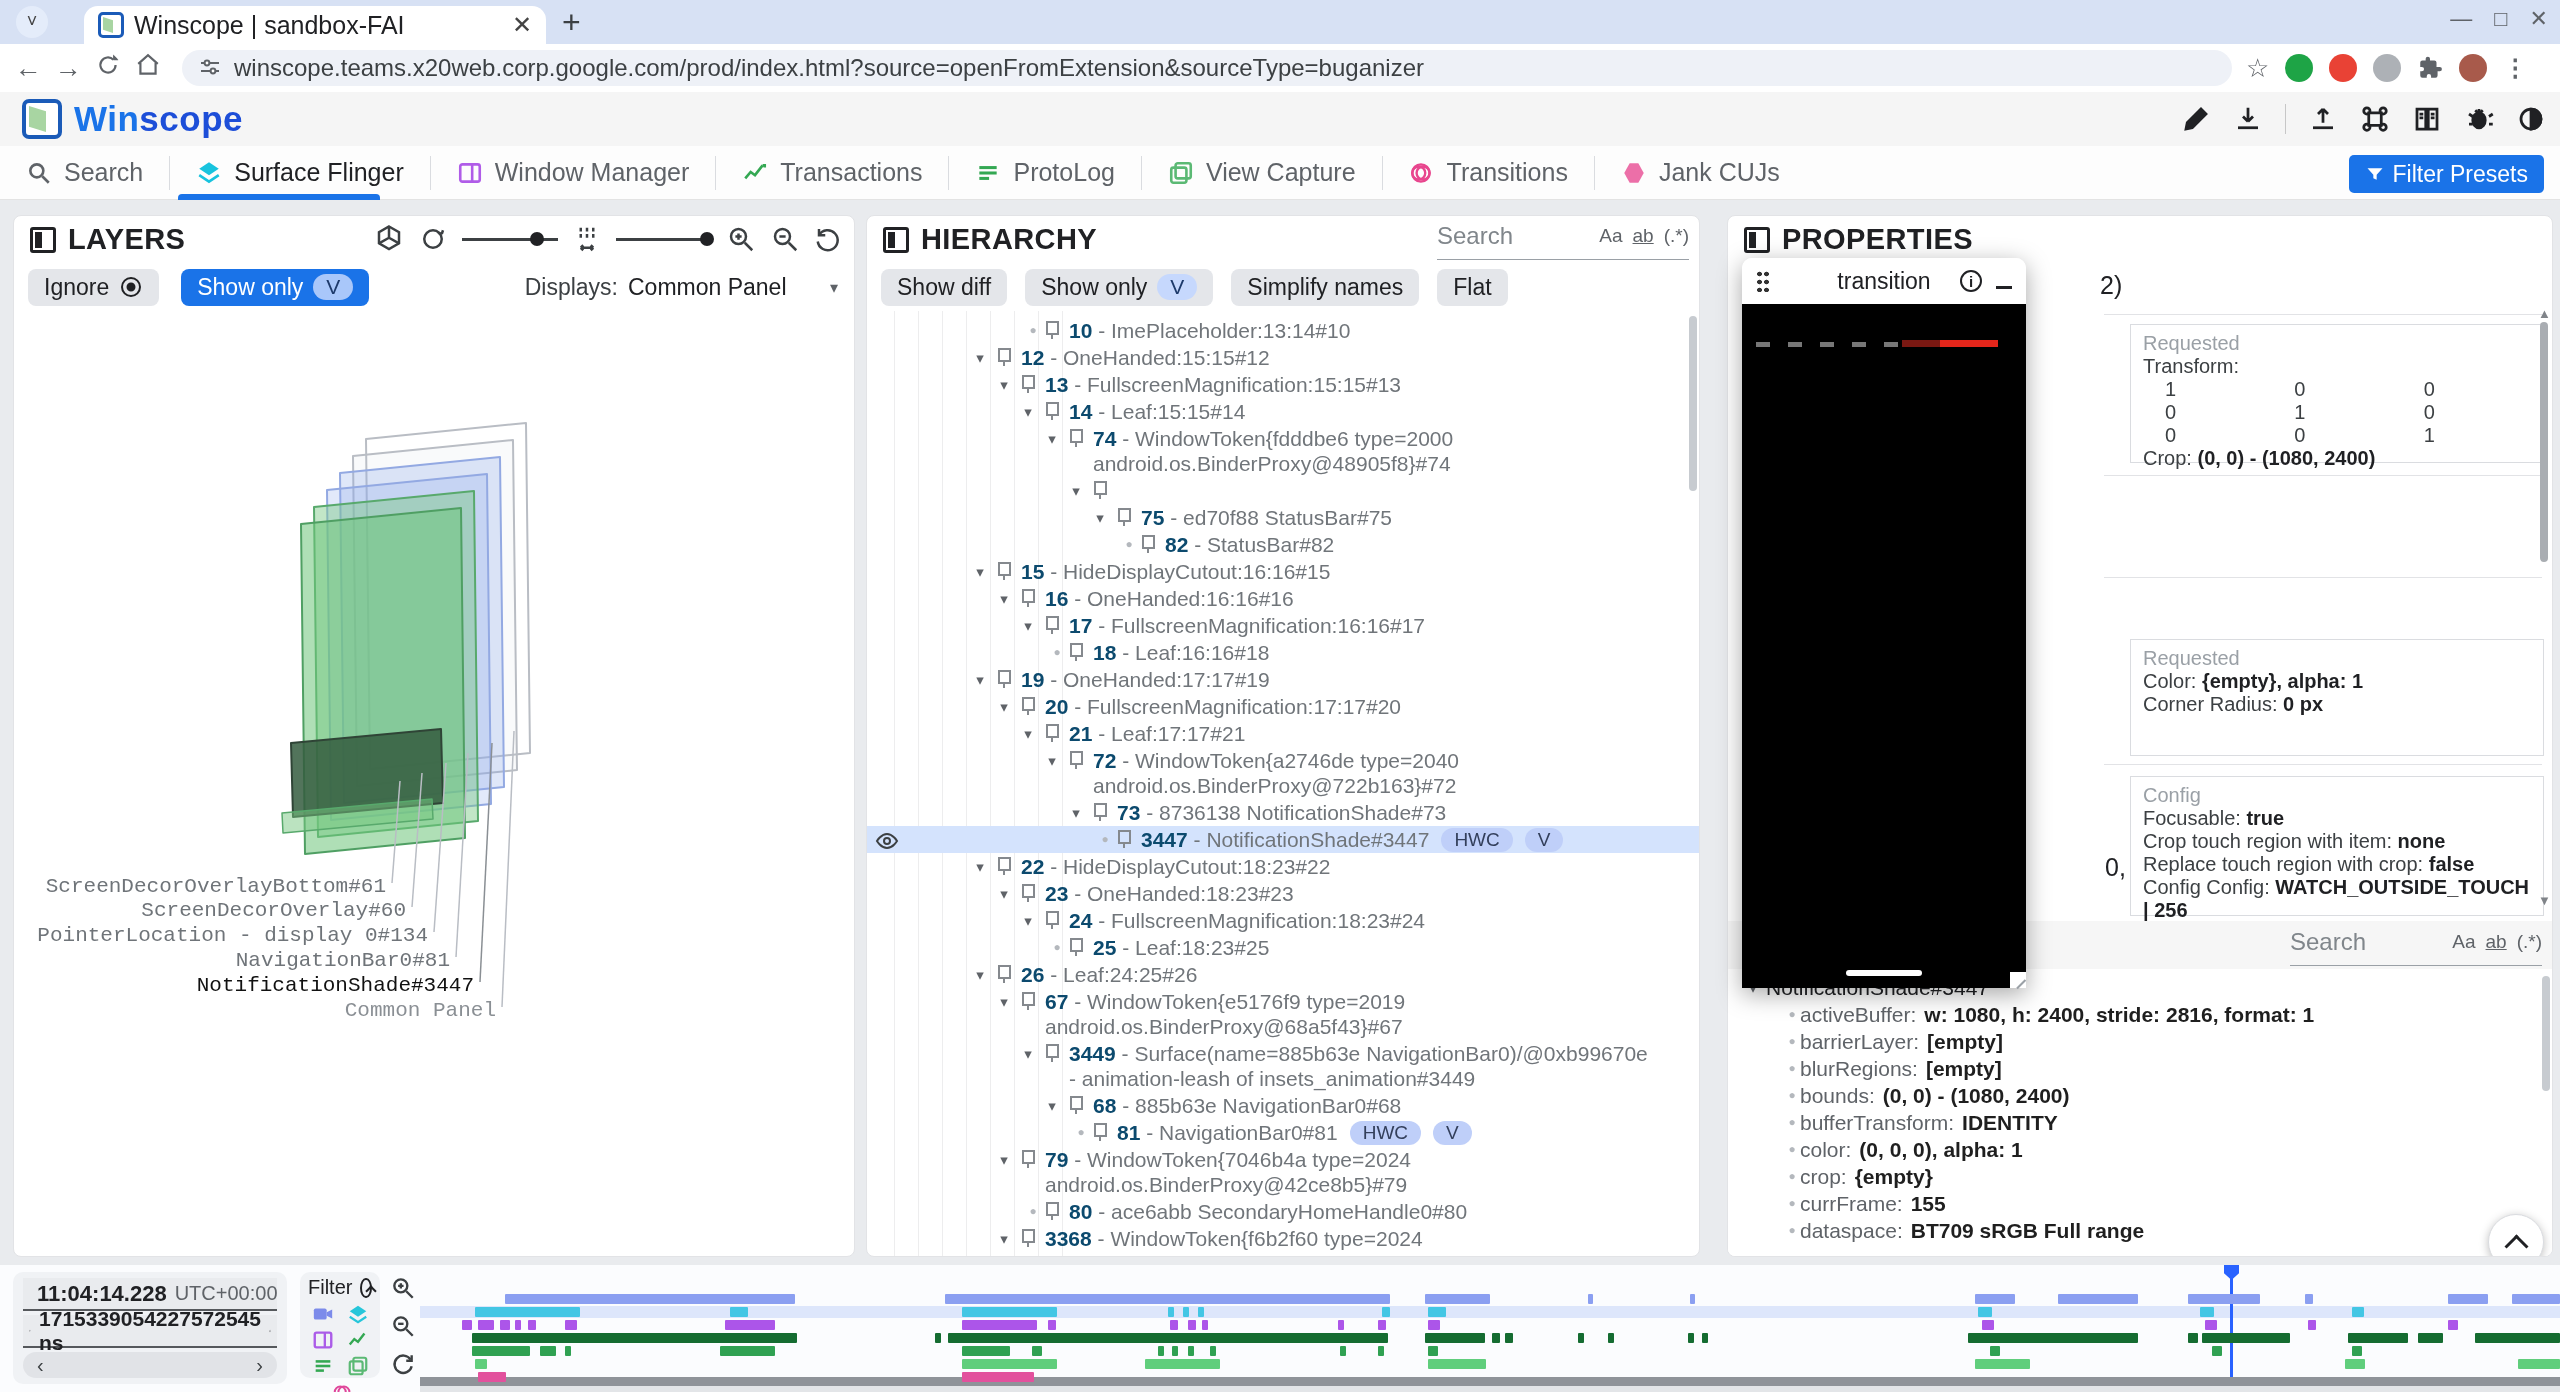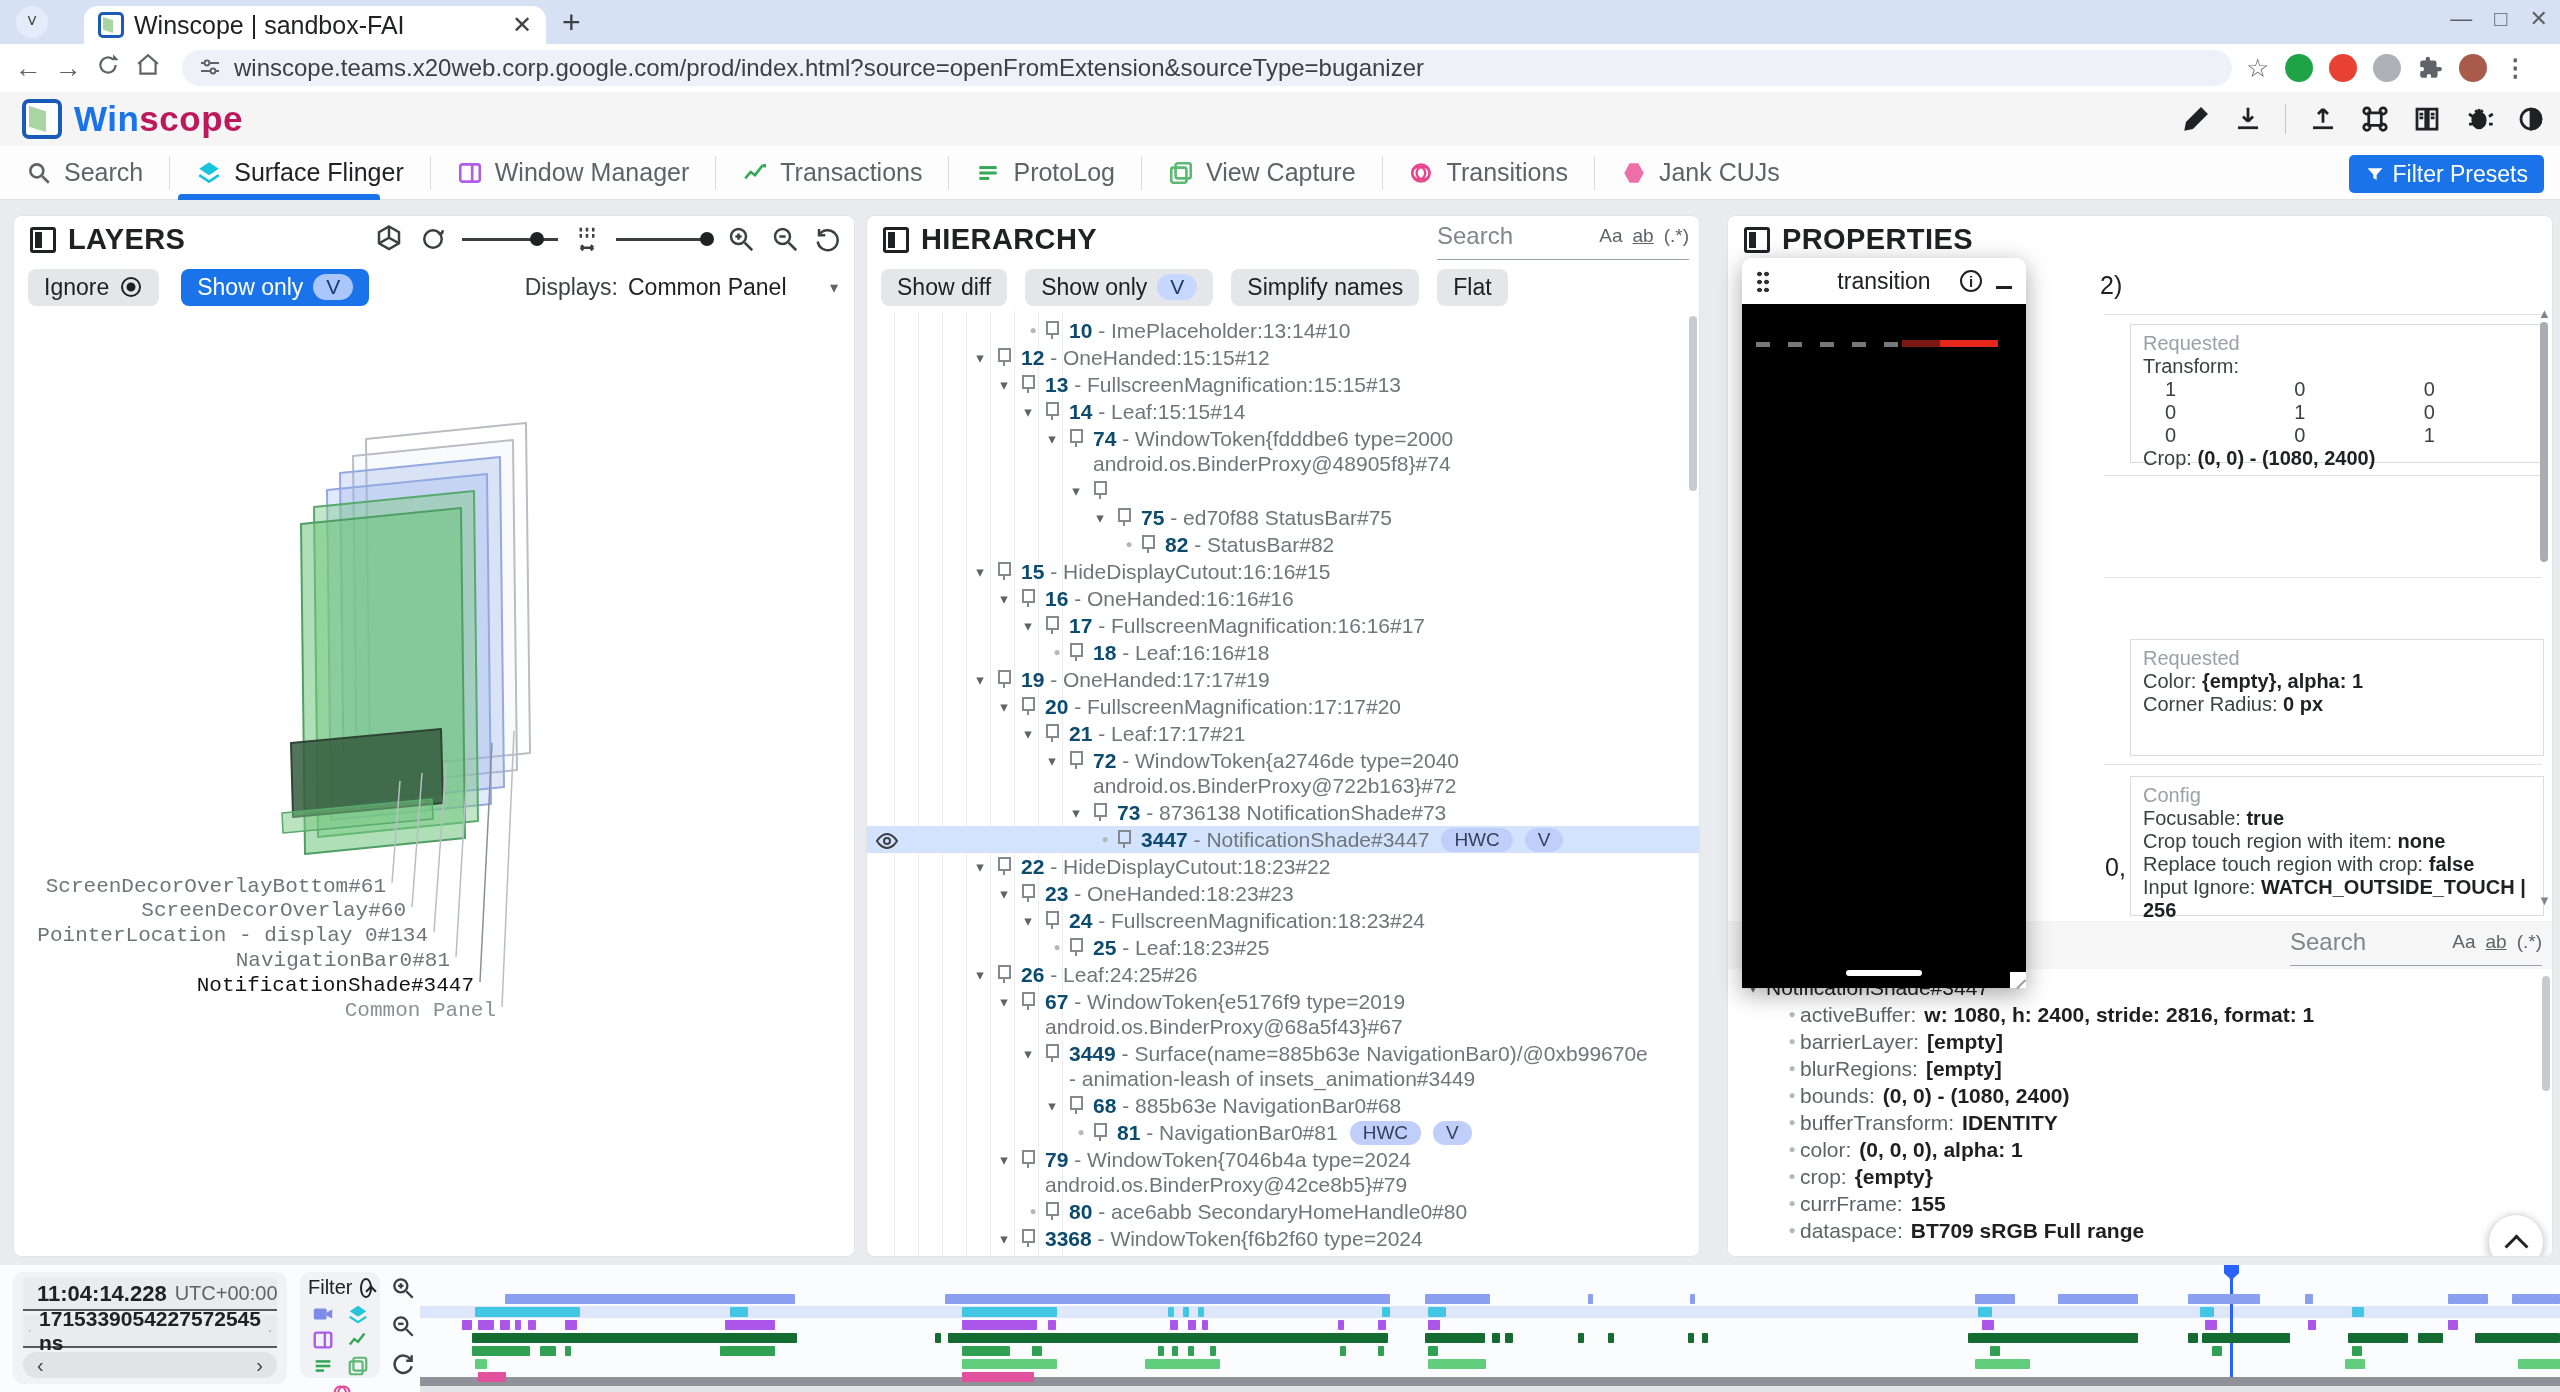--- a/index.html
+++ b/index.html
@@ -21,21 +21,21 @@
   .extrow { display:flex; align-items:center; gap:16px; margin-left:14px; }
   .dotcircle { width:28px; height:28px; border-radius:50%; }
   .favicon { width:26px; height:26px; border:3px solid #1B5BB8; border-radius:5px; background:#fff; position:relative; margin-right:10px; flex:none; }
   .favicon::after { content:""; position:absolute; left:2px; top:2px; right:8px; bottom:2px; background:#A8D5A2; clip-path:polygon(0 0,100% 20%,100% 100%,0 80%); }
 
   
   .appheader { position:absolute; top:92px; left:0; right:0; height:54px; background:#F5F5F5; display:flex; align-items:center; }
   .logo { width:40px; height:40px; border:4px solid #1B5BB8; border-radius:7px; background:#fff; position:relative; margin:0 12px 0 22px; }
   .logo::after { content:""; position:absolute; left:3px; top:3px; right:12px; bottom:3px; background:#A8D5A2; clip-path:polygon(0 0,100% 20%,100% 100%,0 80%); }
   .logoname { font-size:35px; font-weight:700; letter-spacing:.5px; }
-  .logoname .w { color:#1A73E8; } .logoname .s { color:#be185d; }
+  .logoname .w { color:#1A73E8; } .logoname .s { color:#1d4ed8; }
   .headright { position:absolute; right:14px; display:flex; align-items:center; gap:22px; }
   .tracefile { font-size:23px; color:#202124; max-width:1180px; white-space:nowrap; overflow:hidden; }
   .hicon { width:30px; height:30px; stroke:#202124; fill:none; stroke-width:2.2; }
   .hdivider { width:1px; height:30px; background:#C7C7C7; }
 
   
   .appnav { position:absolute; top:146px; left:0; right:0; height:54px; background:#FDFDFD; border-bottom:1px solid #E3E3E3; display:flex; align-items:center; }
   .navtab { display:flex; align-items:center; gap:12px; padding:0 26px; height:54px; font-size:25px; color:#5F6368; position:relative; }
   .navtab.active { color:#202124; font-weight:500; }
   .nav-underline { position:absolute; top:194px; left:178px; width:202px; height:6px; background:#1A73E8; border-radius:4px 4px 0 0; z-index:2; }
@@ -647,21 +647,21 @@
         <div><span>Corner Radius:</span> <b>0 px</b></div>
       </div>
 
       <div class="pdivider" style="top:501px;"></div>
       <div class="fragment" style="left:377px;top:590px;">0,</div>
       <div class="pbox" style="top:513px;height:140px;">
         <div class="grouplab">Config</div>
         <div><span>Focusable:</span> <b>true</b></div>
         <div><span>Crop touch region with item:</span> <b>none</b></div>
         <div><span>Replace touch region with crop:</span> <b>false</b></div>
-        <div><span>Input Ignore:</span> <b>WATCH_OUTSIDE_TOUCH | 256</b></div>
+        <div><span>Config Config:</span> <b>WATCH_OUTSIDE_TOUCH | 256</b></div>
       </div>
     </div>
     <div class="scrollcol">
       <span class="arr" style="top:0;">▲</span>
       <div class="thumb"></div>
       <span class="arr" style="bottom:0;">▼</span>
     </div>
 
     <div class="propsearch">
       <div class="searchbox" style="top:7px;">

